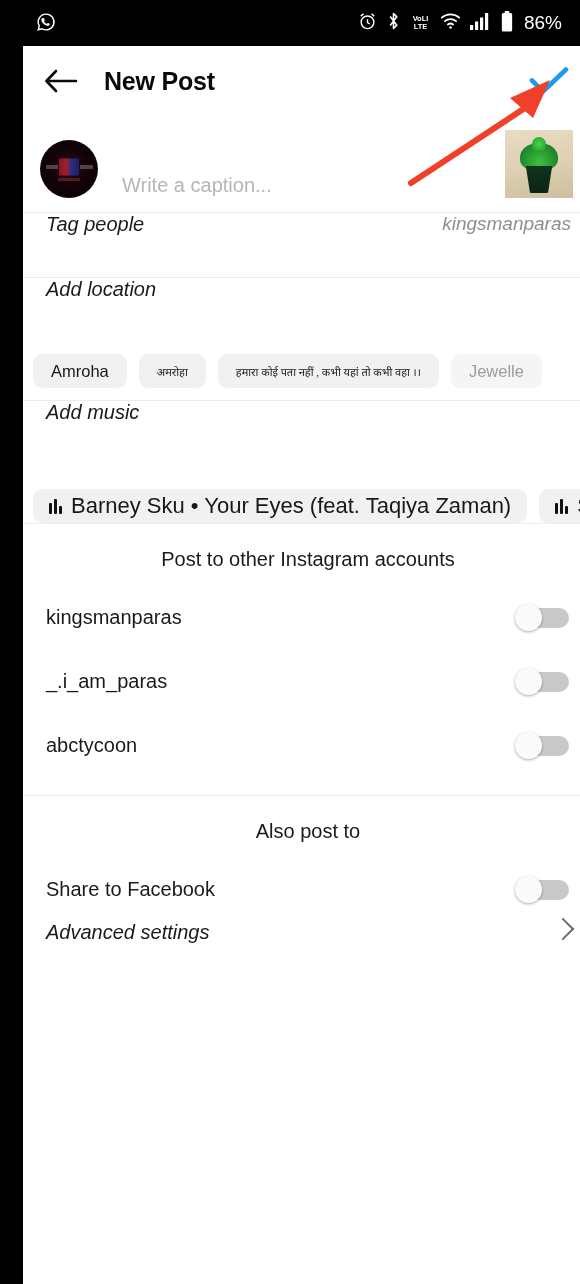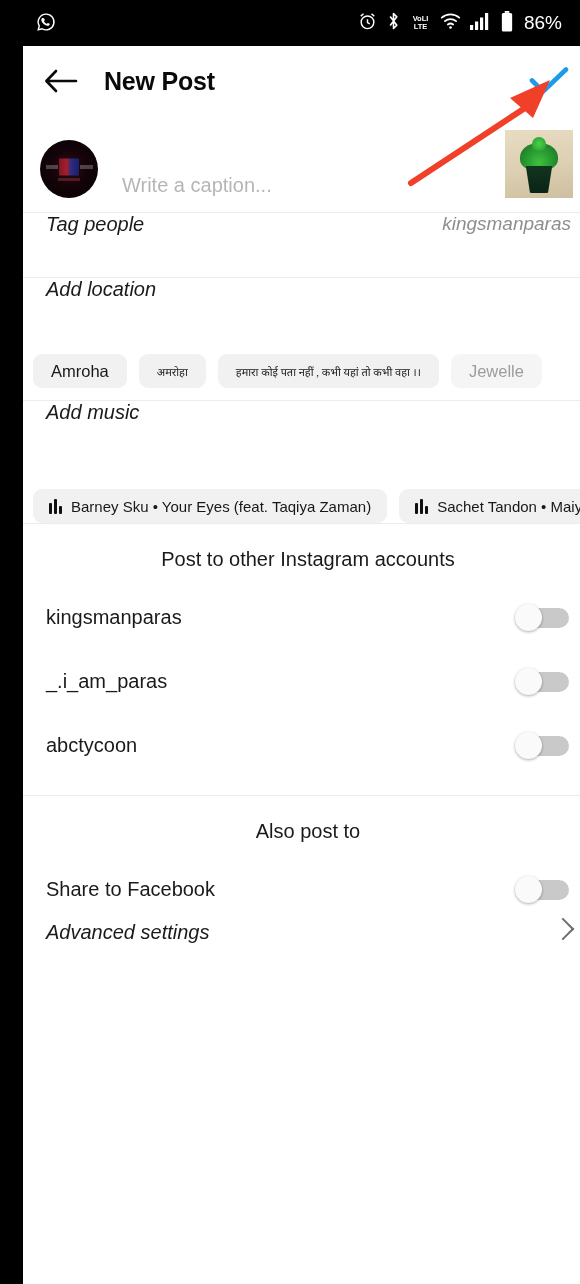--- a/index.html
+++ b/index.html
@@ -159,21 +159,21 @@
   .chip {
     background: #f1f1f1;
     border-radius: 9px;
     height: 34px; display: flex; align-items: center;
     padding: 0 18px;
     font-size: 16.5px; color: #181818;
     flex: 0 0 auto; cursor: pointer;
   }
   .chip.faded { color: #9c9c9c; background:#f5f5f5; }
   .chip.hindi { font-family: Liberation Serif, serif; font-size: 11px; }
-  .music-chip { padding: 0 16px; font-size: 15px; margin-top: 24px; }
+  .music-chip { padding: 0 16px; font-size: 22px; margin-top: 24px; }
   .eq {
     display: inline-flex; align-items: flex-end; gap: 2px;
     height: 15px; margin-right: 9px;
   }
   .eq i { display:block; width: 3px; background:#111; border-radius: 1px; }
   .eq i:nth-child(1){ height: 11px; }
   .eq i:nth-child(2){ height: 15px; }
   .eq i:nth-child(3){ height: 8px; }
 
   

